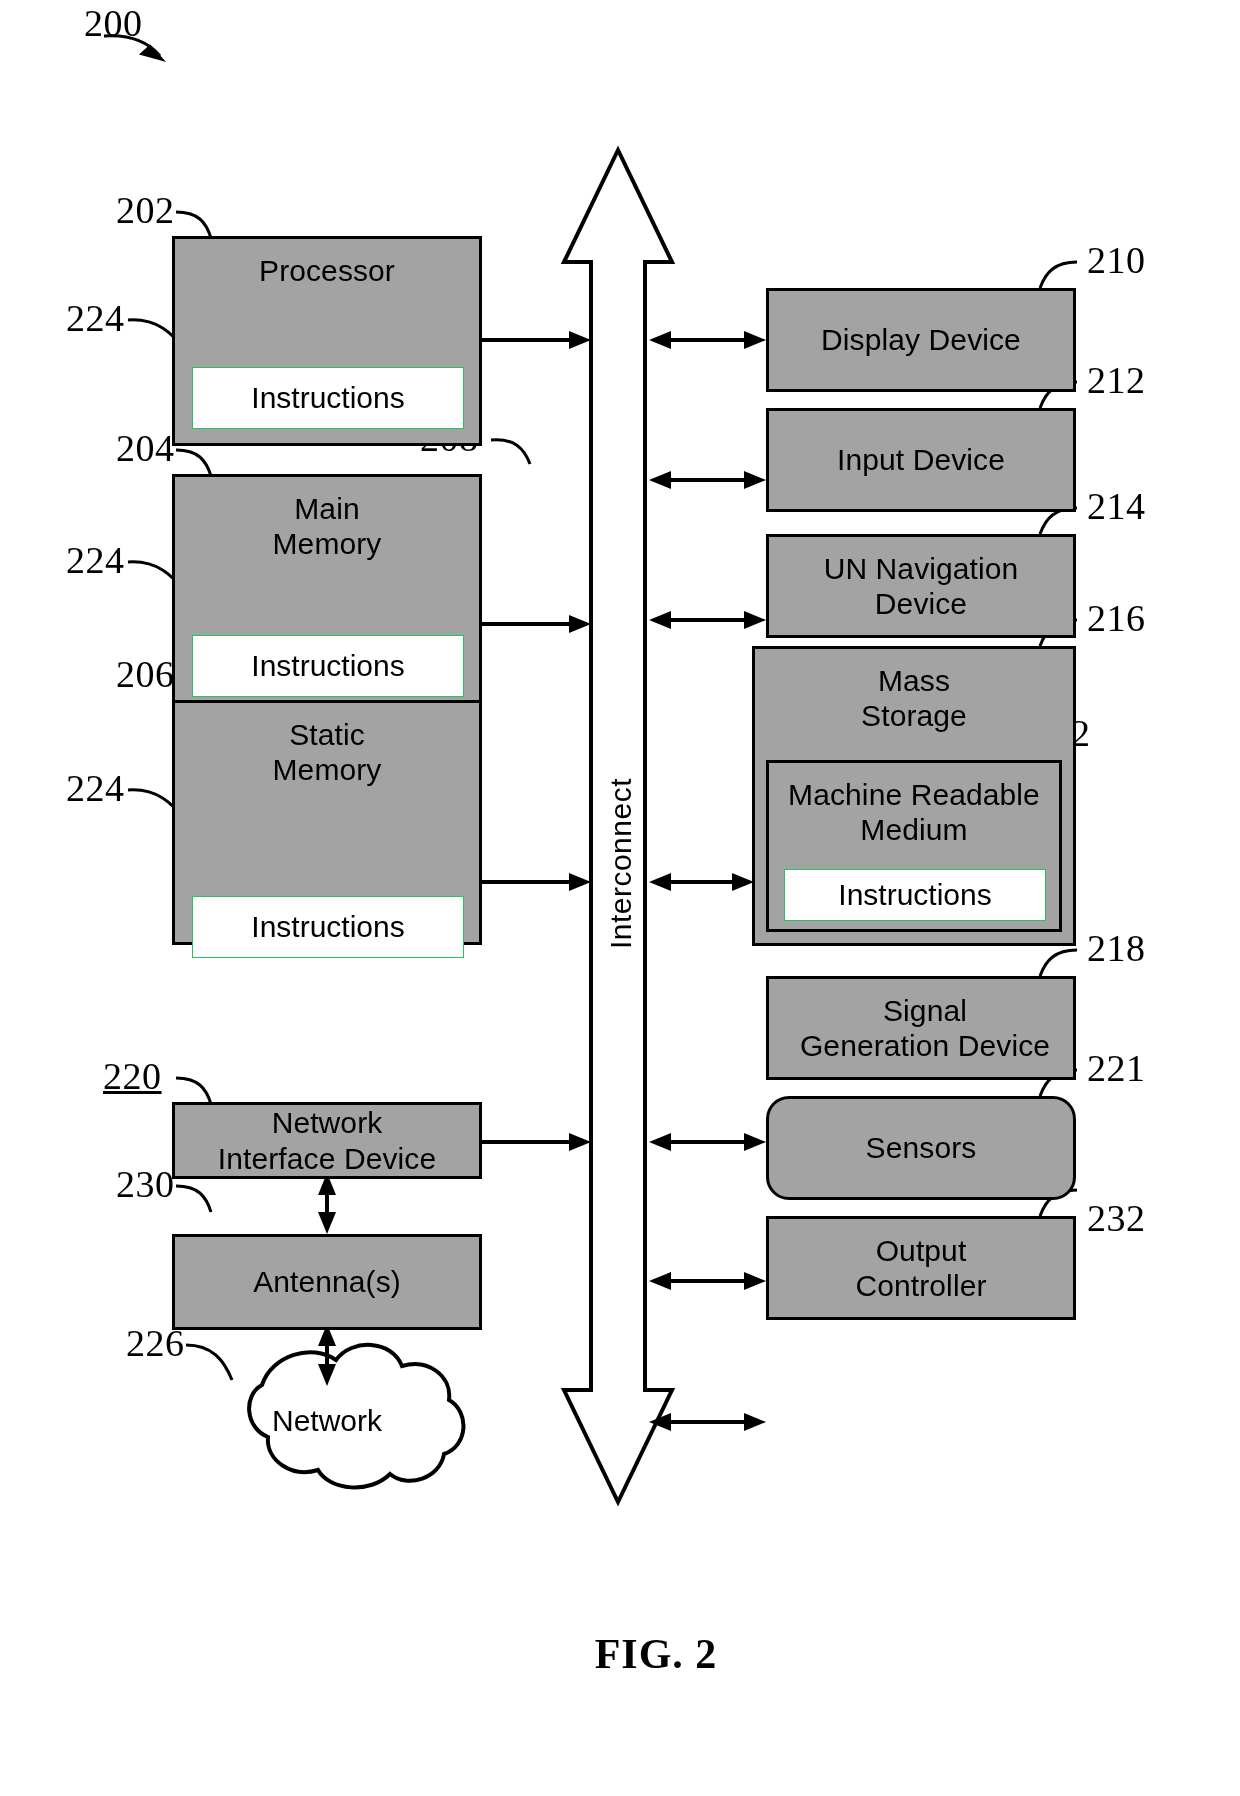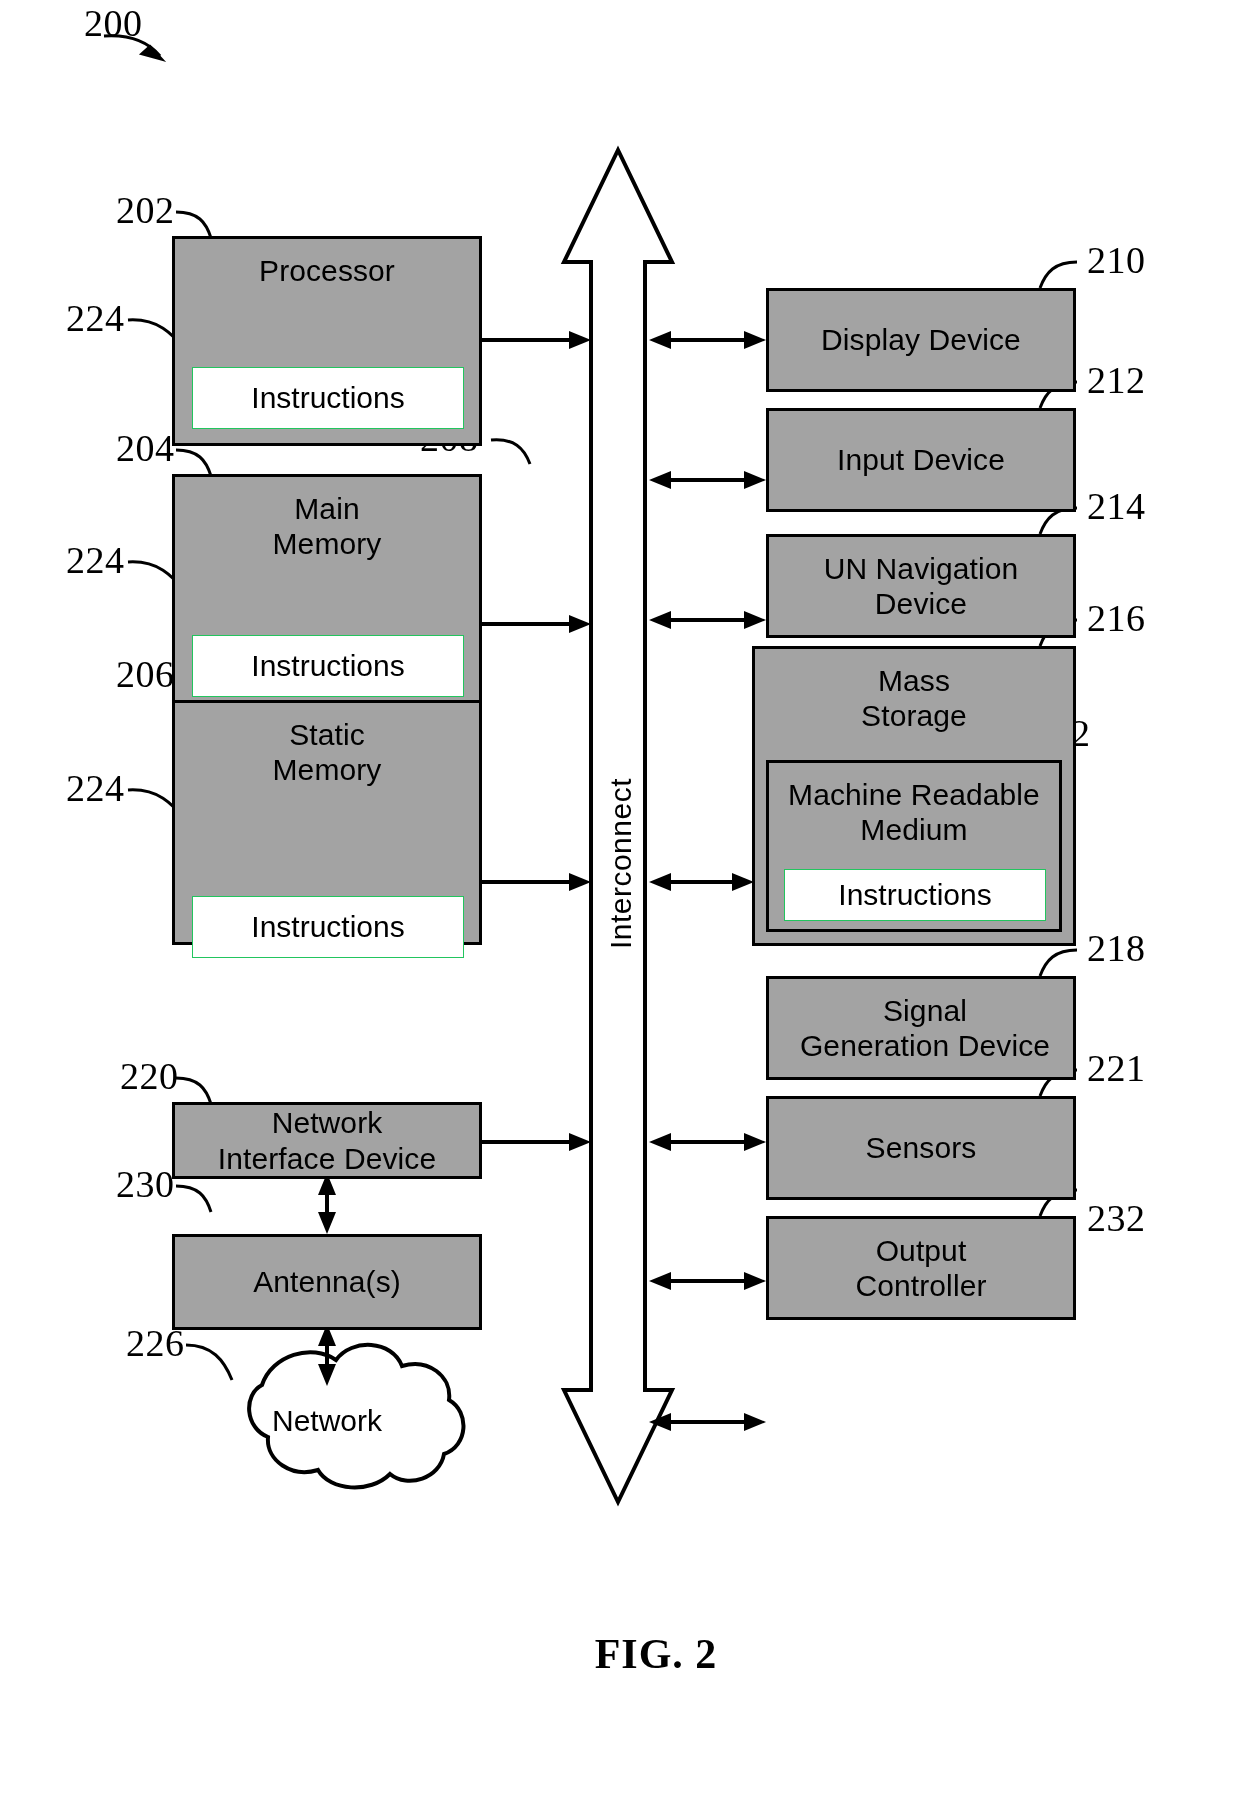--- a/index.html
+++ b/index.html
@@ -207,21 +207,21 @@
 
   <div class="ref" style="left:116px;top:188px;">202</div>
   <div class="ref" style="left:66px;top:296px;">224</div>
 
   <div class="ref" style="left:116px;top:426px;">204</div>
   <div class="ref" style="left:66px;top:538px;">224</div>
 
   <div class="ref" style="left:116px;top:652px;">206</div>
   <div class="ref" style="left:66px;top:766px;">224</div>
 
-  <div class="ref" style="left:120px;top:1054px;">220</div>
+  <div class="ref" style="left:103px;top:1054px;text-decoration:underline;">220</div>
   <div class="ref" style="left:116px;top:1162px;">230</div>
   <div class="ref" style="left:126px;top:1321px;">226</div>
 
   <div class="ref" style="left:420px;top:416px;">208</div>
 
   <div class="ref" style="left:1087px;top:238px;">210</div>
   <div class="ref" style="left:1087px;top:358px;">212</div>
   <div class="ref" style="left:1087px;top:484px;">214</div>
   <div class="ref" style="left:1087px;top:596px;">216</div>
   <div class="ref" style="left:1032px;top:711px;">222</div>
@@ -305,21 +305,21 @@
     <span>Instructions</span>
   </div>
 
   <div class="box" style="left:766px;top:976px;width:310px;height:104px;padding-left:8px;">
     <span>
       <span>Signal</span><br>
       <span>Generation Device</span>
     </span>
   </div>
 
-  <div class="box" style="left:766px;top:1096px;width:310px;height:104px;">
+  <div class="box" style="left:766px;top:1096px;width:310px;height:104px;border-radius:23px;">
     <span>Sensors</span>
   </div>
 
   <div class="box" style="left:766px;top:1216px;width:310px;height:104px;">
     <span>
       <span>Output</span><br>
       <span>Controller</span>
     </span>
   </div>
 

